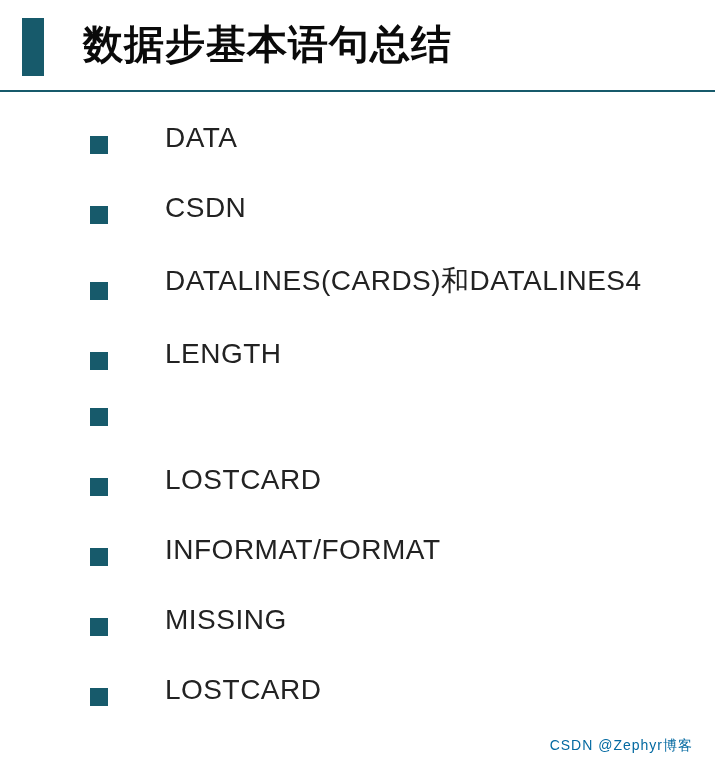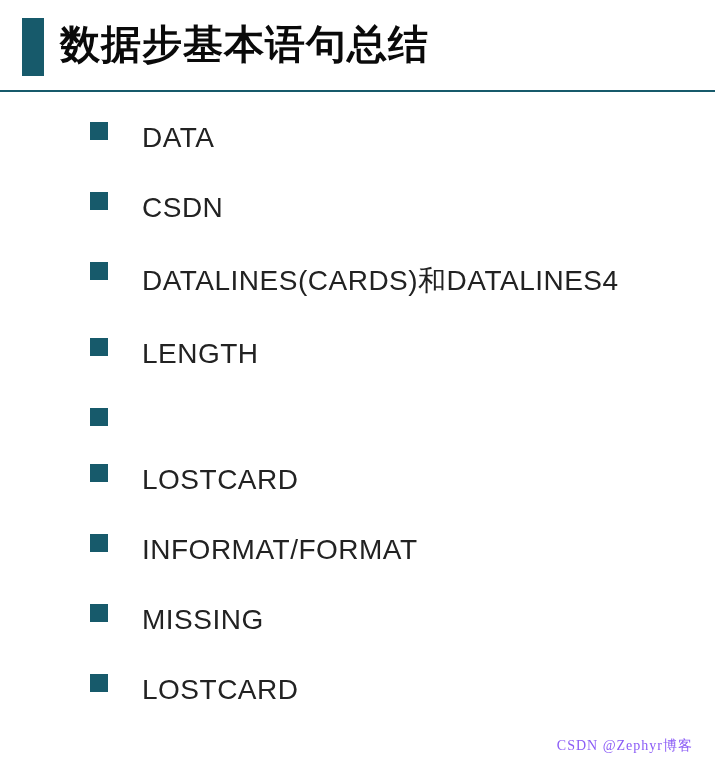--- a/index.html
+++ b/index.html
@@ -1,18 +1,19 @@
 <!DOCTYPE html>
 <html><head>
   <meta charset="utf-8">
   <style>
     * {
       margin: 0;
       padding: 0;
       box-sizing: border-box;
+      gap: 23px;
     }
     body {
       width: 715px;
       height: 767px;
       background: #ffffff;
       font-family: "Microsoft YaHei", "微软雅黑", Arial, sans-serif;
       position: relative;
       overflow: hidden;
     }
     .title-block {
@@ -38,21 +39,21 @@
       margin: 14px 0 0 0;
       border: none;
       border-top: 2px solid #175a6b;
       width: 100%;
     }
     .list {
       padding: 30px 0 0 60px;
     }
     .list-item {
       display: flex;
-      align-items: flex-start;
+      align-items: flex-end;
       margin-bottom: 38px;
       padding-left: 30px;
     }
     .bullet {
       width: 18px;
       height: 18px;
       background: #175a6b;
       margin-right: 34px;
       flex-shrink: 0;
     }
@@ -60,23 +61,23 @@
       font-size: 28px;
       color: #222;
       font-weight: 400;
       letter-spacing: 0.5px;
     }
     .watermark {
       position: absolute;
       right: 22px;
       bottom: 12px;
       font-size: 14px;
-      color: #8b5cf6;
+      color: #0369a1;
       letter-spacing: 1px;
-      font-family: Liberation Serif, serif;
+      font-family: Liberation Sans, sans-serif;
       user-select: none;
     }
   </style>
 </head>
 <body>
 
 <div class="title-block">
   <div class="title-bar"></div>
   <div class="title-text">数据步基本语句总结</div>
 </div>

